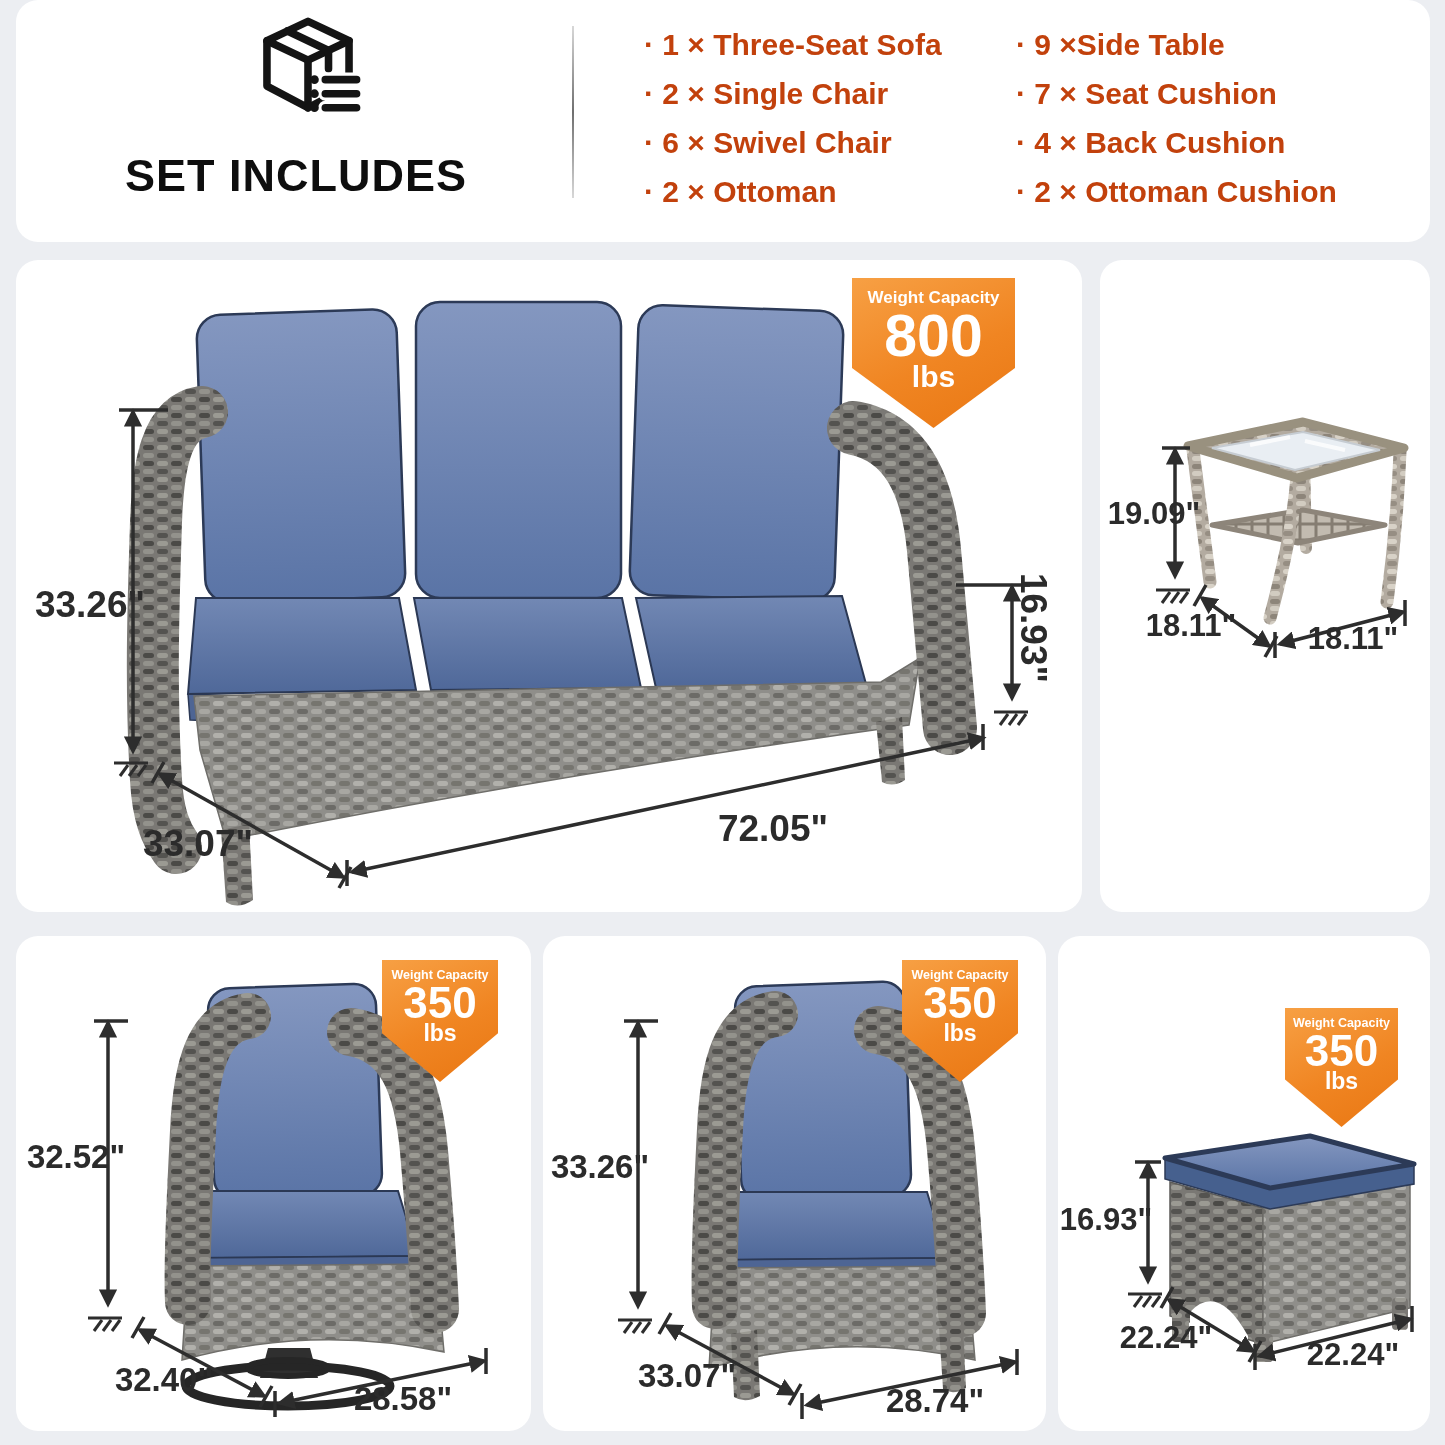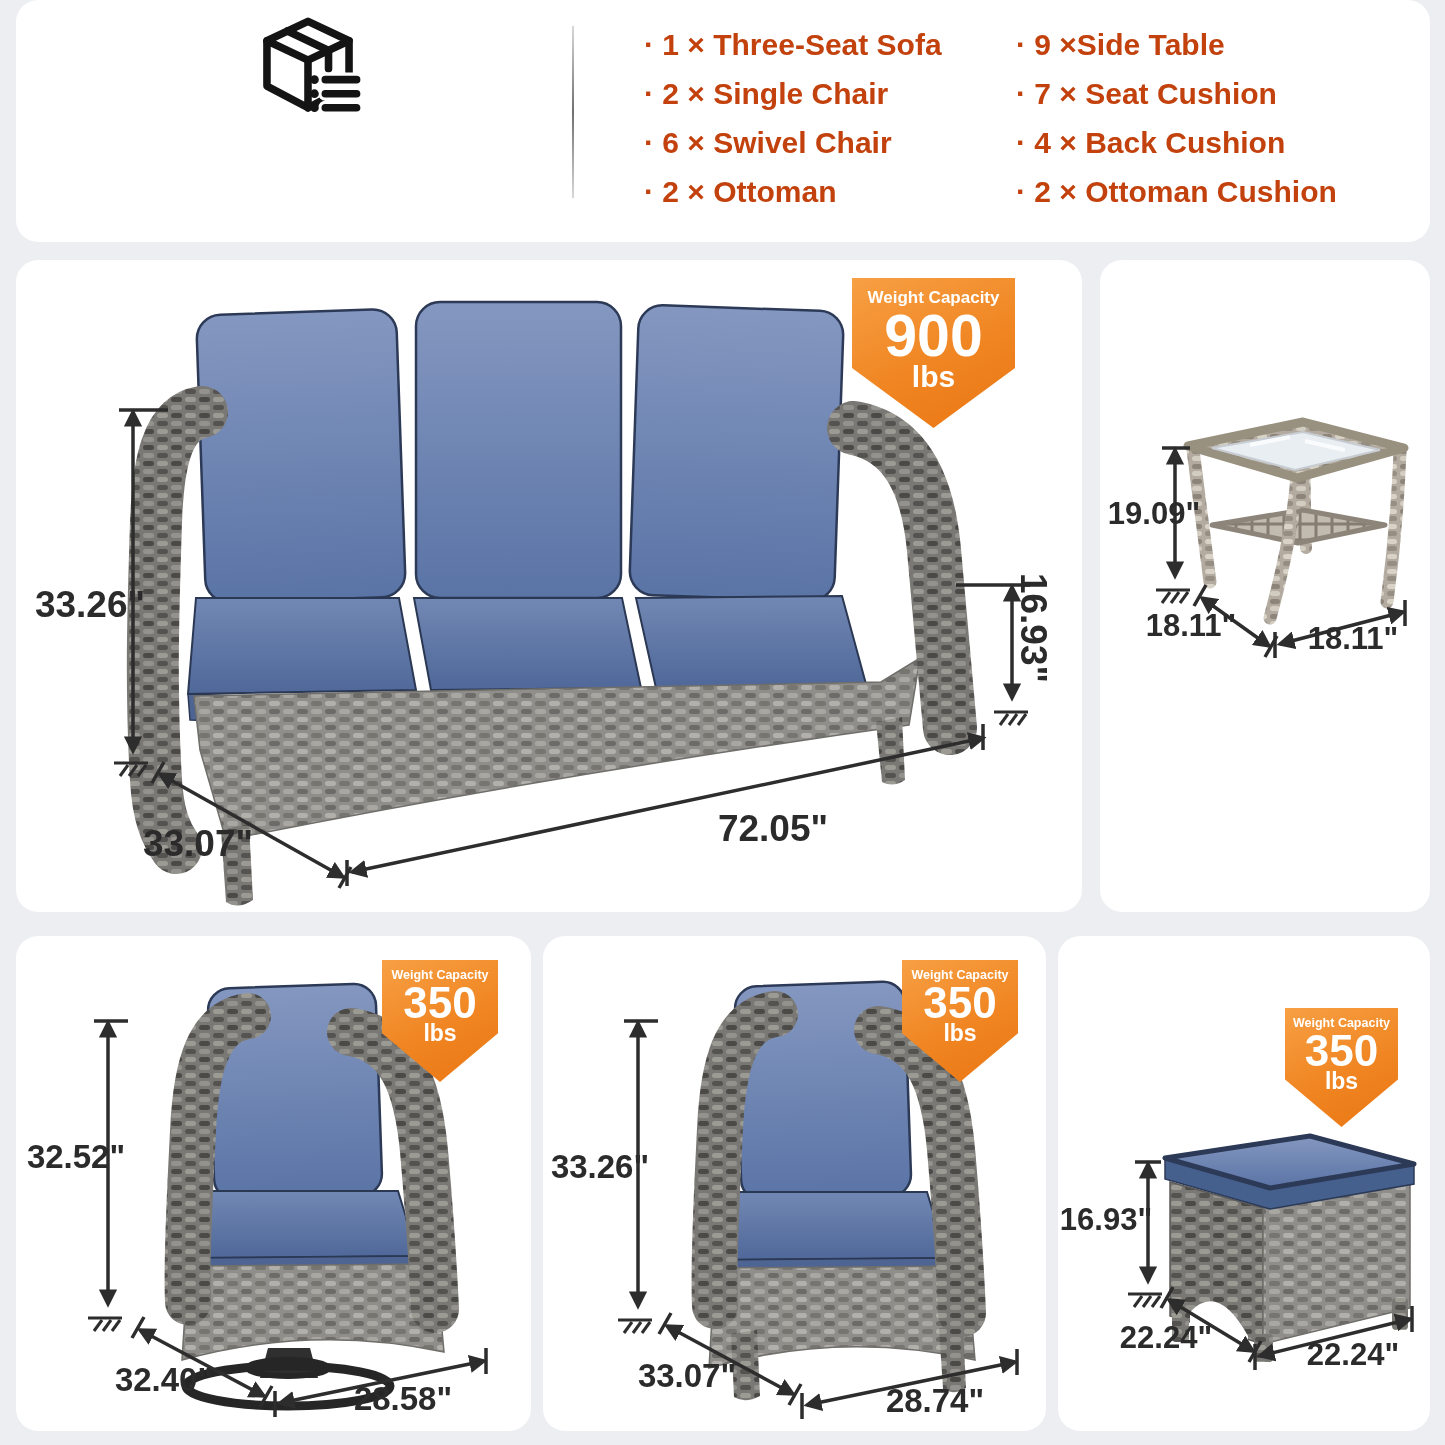--- a/index.html
+++ b/index.html
@@ -87,20 +87,21 @@
     </g>
     <g stroke="#141414" stroke-width="7" stroke-linecap="round">
       <path d="M66,60 H95 M66,73 H95 M66,86 H95"></path>
     </g>
     <g fill="#141414">
       <circle cx="56" cy="60" r="4"></circle>
         <circle cx="56" cy="73" r="4"></circle>
         <circle cx="56" cy="86" r="4"></circle>
     </g>
   </svg>
+  <div class="title" style="left:95px;top:150px;width:370px">SET INCLUDES</div>
   <div class="divider" style="left:556px;top:26px;height:172px"></div>
 
   <div>
     <div class="li" style="left:628px;top:28px">· 1 × Three-Seat Sofa</div>
     <div class="li" style="left:628px;top:77px">· 2 × Single Chair</div>
     <div class="li" style="left:628px;top:126px">· 6 × Swivel Chair</div>
     <div class="li" style="left:628px;top:175px">· 2 × Ottoman</div>
   </div>
   <div>
     <div class="li" style="left:1000px;top:28px">· 9 ×Side Table</div>
@@ -157,21 +158,21 @@
       <path class="dl" d="M336,612 L967,478" marker-start="url(#ah)" marker-end="url(#ah)"></path>
       <path class="dl" d="M331,600 V626 M967,464 V490"></path>
     </g>
   </svg>
   <div class="dim fs37" style="left:74px;top:345px">33.26"</div>
   <div class="dim fs37 rot" style="left:1017px;top:368px">16.93"</div>
   <div class="dim fs37" style="left:182px;top:584px">33.07"</div>
   <div class="dim fs37" style="left:757px;top:569px">72.05"</div>
   <div class="badge bg-lg" style="left:836px;top:18px;width:163px;height:150px">
     <span class="bl">Weight Capacity</span>
-    <span class="bv">900</span>
+    <span class="bv">800</span>
     <span class="bu">lbs</span>
   </div>
 </div>
 
 <div class="panel" style="left:1100px;top:260px;width:330px;height:652px">
   <svg class="art" width="330" height="652" viewBox="0 0 330 652">
 
     <path d="M204,166 C204,205 205,245 206,288" stroke="url(#wkt)" stroke-width="12" fill="none" stroke-linecap="round"></path>
 
     <path d="M112,265 L203,250 L285,265 L198,283 Z" fill="url(#lat)" stroke="#8d857a" stroke-width="5" stroke-linejoin="round"></path>

